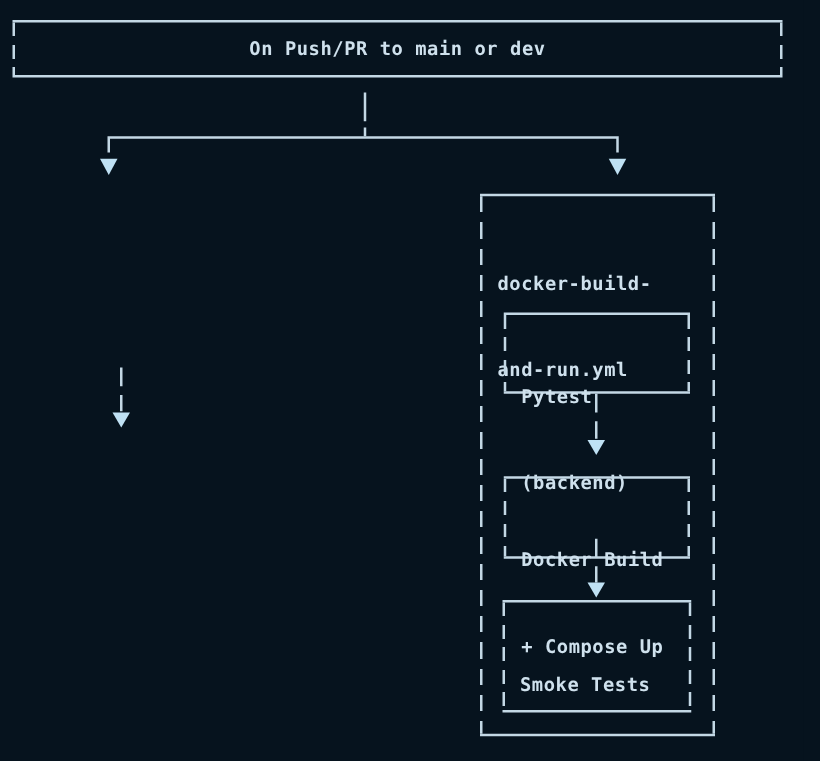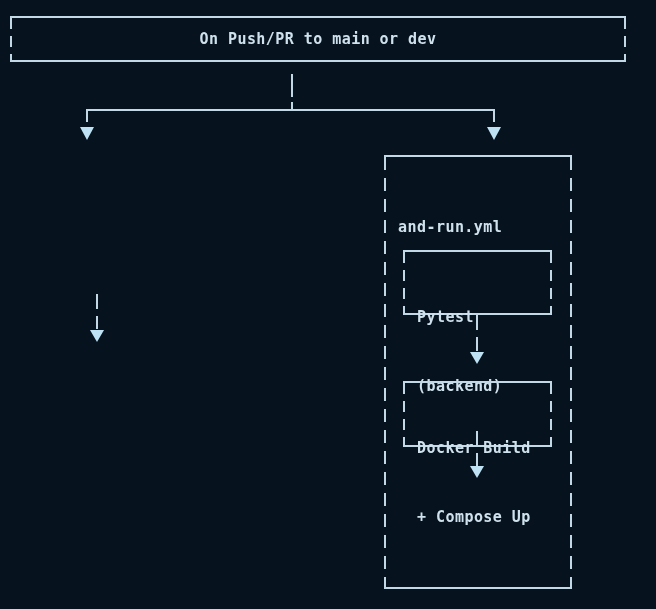--- a/index.html
+++ b/index.html
@@ -79,32 +79,40 @@
     <path class="edge edge-dashed" d="M477 315 V351"></path>
     <polygon class="arrowhead" points="470,352 484,352 477,364"></polygon>
 
     <path class="edge edge-dashed" d="M477 431 V466"></path>
     <polygon class="arrowhead" points="470,466 484,466 477,478"></polygon>
   </svg>
 
 
   <div class="box container" style="left:384px;top:155px;width:188px;height:434px;">
     <div class="wf-label txt" style="left:14px;top:13px;">
+      <div>docker-build-</div>
       <div>and-run.yml</div>
     </div>
 
     <div class="box node" style="left:19px;top:93px;width:149px;height:65px;">
       <div class="job-text txt" style="padding:8px 0 0 14px;">
         <div>Pytest</div>
         <div>(backend)</div>
       </div>
     </div>
 
     <div class="box node" style="left:19px;top:208px;width:149px;height:66px;margin-top:16px;">
       <div class="job-text txt" style="padding:8px 0 0 14px;">
         <div>Docker Build</div>
         <div>+ Compose Up</div>
       </div>
     </div>
 
+    <div class="box node" style="left:18px;top:323px;width:151px;height:90px;">
+      <div class="job-text txt" style="padding:9px 0 0 14px;">
+        <div>Smoke Tests</div>
+        <div>(curl via</div>
+        
+      </div>
+    </div>
   </div>
 
 </div>
 
 </body></html>

